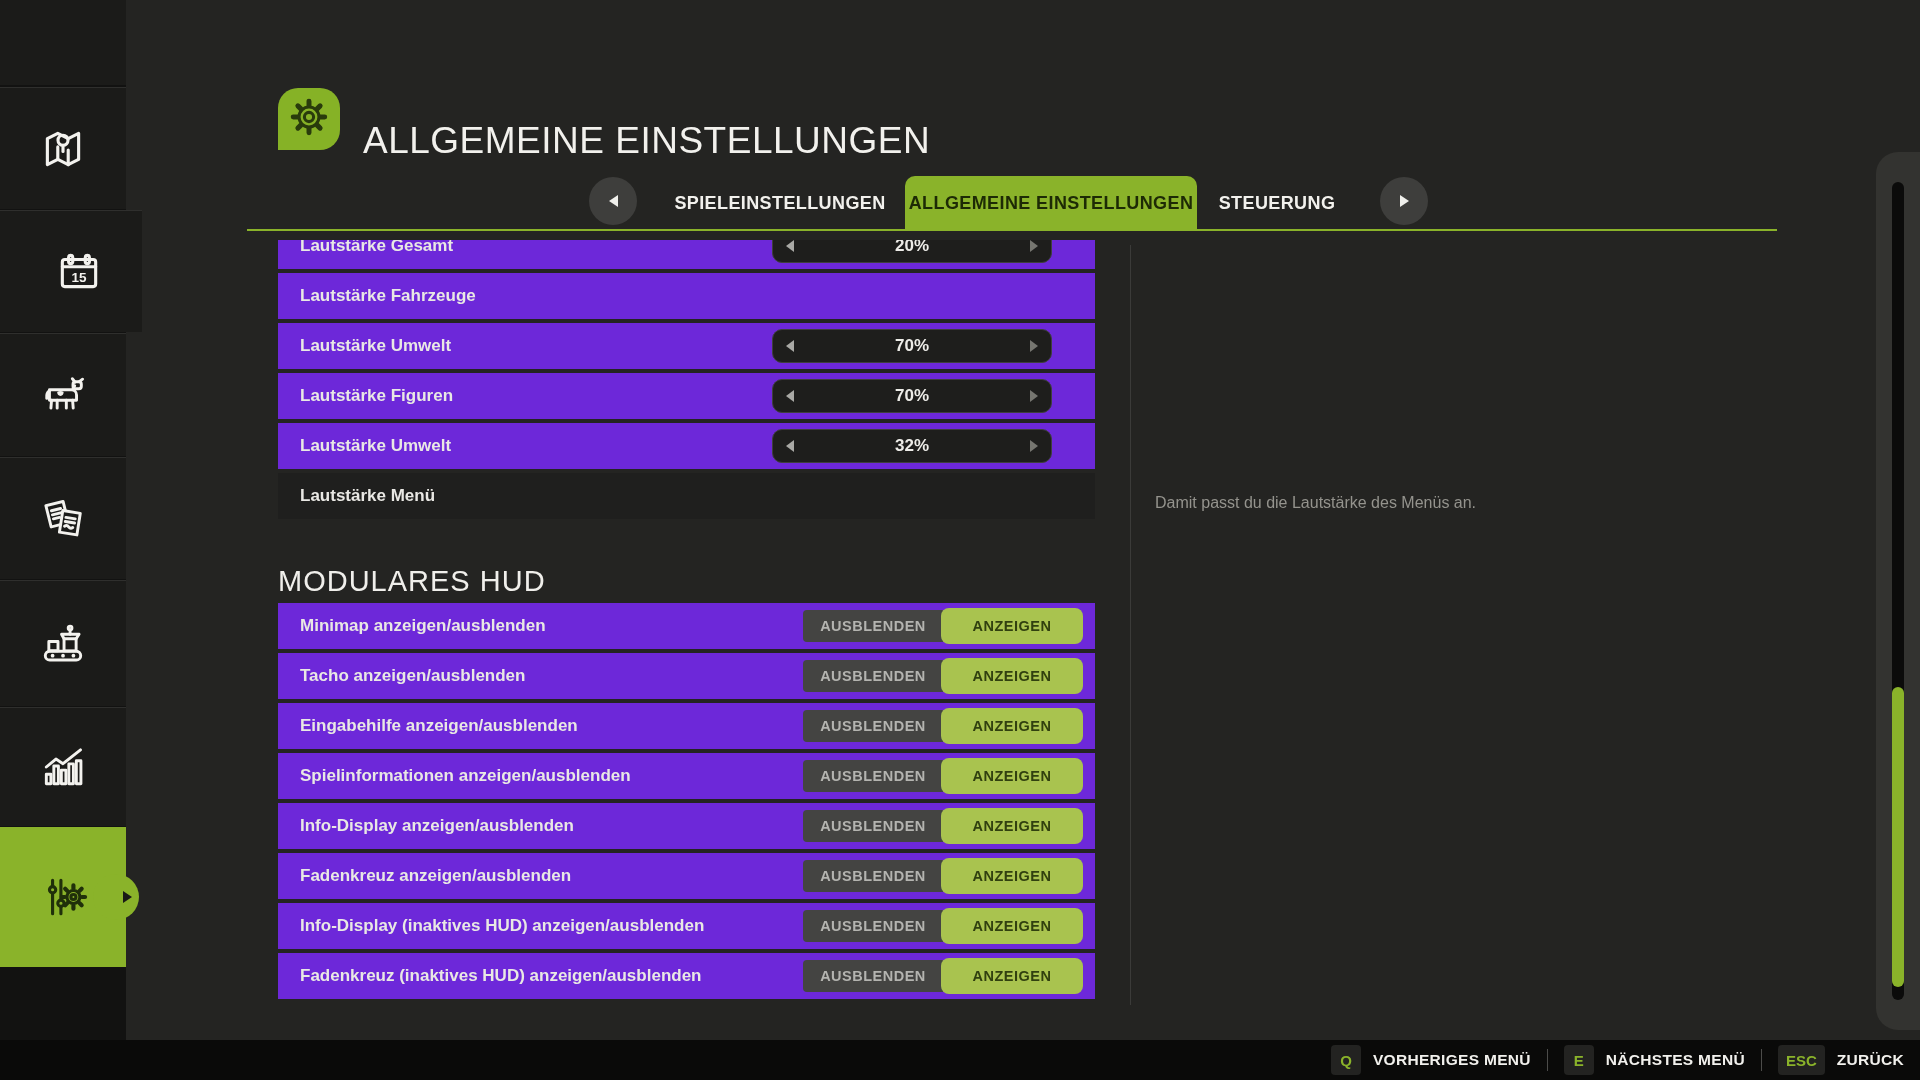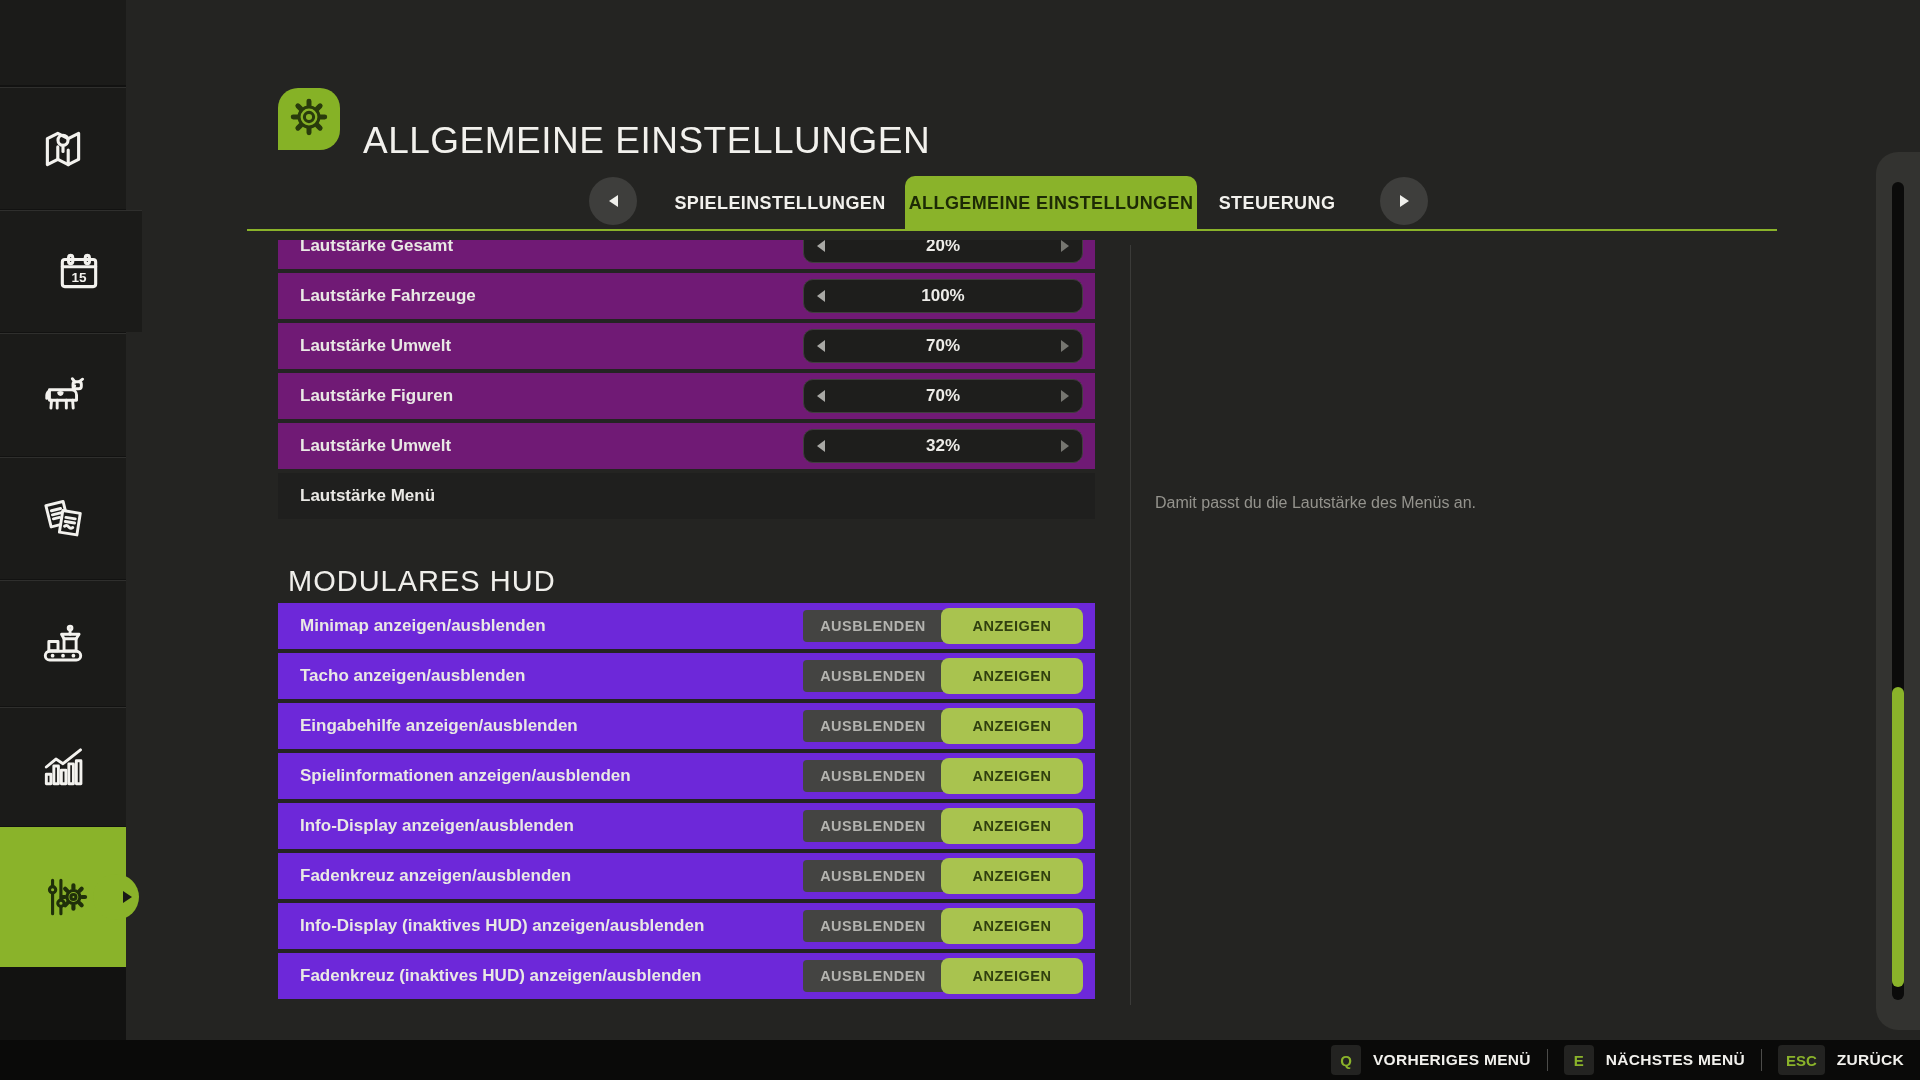--- a/index.html
+++ b/index.html
@@ -39,37 +39,37 @@
   .tri-w-left{width:0;height:0;border-right:9px solid #f0f0ec;border-top:6px solid transparent;border-bottom:6px solid transparent;}
   .tri-w-right{width:0;height:0;border-left:9px solid #f0f0ec;border-top:6px solid transparent;border-bottom:6px solid transparent;}
   .tab{position:absolute;top:176px;height:54px;display:flex;align-items:center;justify-content:center;
        font-weight:bold;font-size:18px;color:#f2f1ed;letter-spacing:.4px;cursor:pointer;text-align:right;}
   .tab-0{left:655px;width:250px;}
   .tab-1{left:905px;width:292px;background:#8ab32a;border-radius:10px 10px 0 0;color:#1d2a05;}
   .tab-2{left:1197px;width:160px;}
 
   
   .settings-list{position:absolute;left:278px;top:240px;width:817px;height:283px;overflow:hidden;}
-  .vrow{position:relative;height:46px;margin-bottom:4px;background:#701a75;}
+  .vrow{position:relative;height:46px;margin-bottom:4px;background:#6d28d9;}
   .vrow.first{margin-top:-17px;}
   .vrow.selected{background:#1f1f1e;}
   .row-label{position:absolute;left:22px;top:50%;transform:translateY(-50%);
        font-weight:bold;font-size:17px;color:#e9e8e4;white-space:nowrap;}
-  .stepper{position:absolute;left:525px;top:50%;transform:translateY(-50%);width:280px;height:34px;
+  .stepper{position:absolute;left:494px;top:50%;transform:translateY(-50%);width:280px;height:34px;
        background:#1e1e1c;border:1px solid #3f3f3d;border-radius:10px;box-sizing:border-box;
        display:flex;align-items:center;justify-content:center;cursor:pointer;}
   .vrow.selected .stepper{border:2px solid #8ab32a;background:#1a1a18;}
   .stepper .val{font-weight:bold;font-size:17px;color:#edece8;}
   .arr{position:absolute;top:50%;margin-top:-6px;width:0;height:0;cursor:pointer;}
   .arr-l{left:13px;border-right:8px solid #a9a9a5;border-top:6px solid transparent;border-bottom:6px solid transparent;}
   .arr-r{right:13px;border-left:8px solid #767670;border-top:6px solid transparent;border-bottom:6px solid transparent;}
   .vrow.selected .arr-l{border-right-color:#ffffff;}
   .vrow.selected .arr-r{border-left-color:#ffffff;}
 
-  .section-heading{position:absolute;left:288px;top:541px;font-size:29px;font-weight:400;
+  .section-heading{position:absolute;left:278px;top:541px;font-size:29px;font-weight:400;
        color:#f0efeb;letter-spacing:1px;}
 
   .hud-list{position:absolute;left:278px;top:603px;width:817px;}
   .hrow{position:relative;height:46px;margin-bottom:4px;background:#6d28d9;}
   .toggle{position:absolute;left:525px;top:50%;transform:translateY(-50%);width:280px;height:36px;
        display:flex;align-items:center;}
   .seg{display:flex;align-items:center;justify-content:center;font-family:"Liberation Sans",sans-serif;
        font-weight:bold;font-size:14.5px;letter-spacing:.5px;border:none;cursor:pointer;}
   .seg-off{width:140px;height:32px;background:#444442;color:#b4b4b0;border-radius:4px 0 0 4px;}
   .seg-on{width:142px;height:36px;background:#a9c34f;color:#31400f;border-radius:8px;margin-left:-2px;}
@@ -227,25 +227,20 @@
       <span class="row-label">Lautstärke Gesamt</span>
       <div class="stepper">
         <span class="arr arr-l"></span>
         <span class="val">20%</span>
         <span class="arr arr-r"></span>
       </div>
     </div>
 
     <div class="vrow max">
       <span class="row-label">Lautstärke Fahrzeuge</span>
-      <div class="stepper">
-        <span class="arr arr-l"></span>
-        <span class="val">100%</span>
-
-      </div>
     </div>
 
     <div class="vrow">
       <span class="row-label">Lautstärke Umwelt</span>
       <div class="stepper">
         <span class="arr arr-l"></span>
         <span class="val">70%</span>
         <span class="arr arr-r"></span>
       </div>
     </div>

